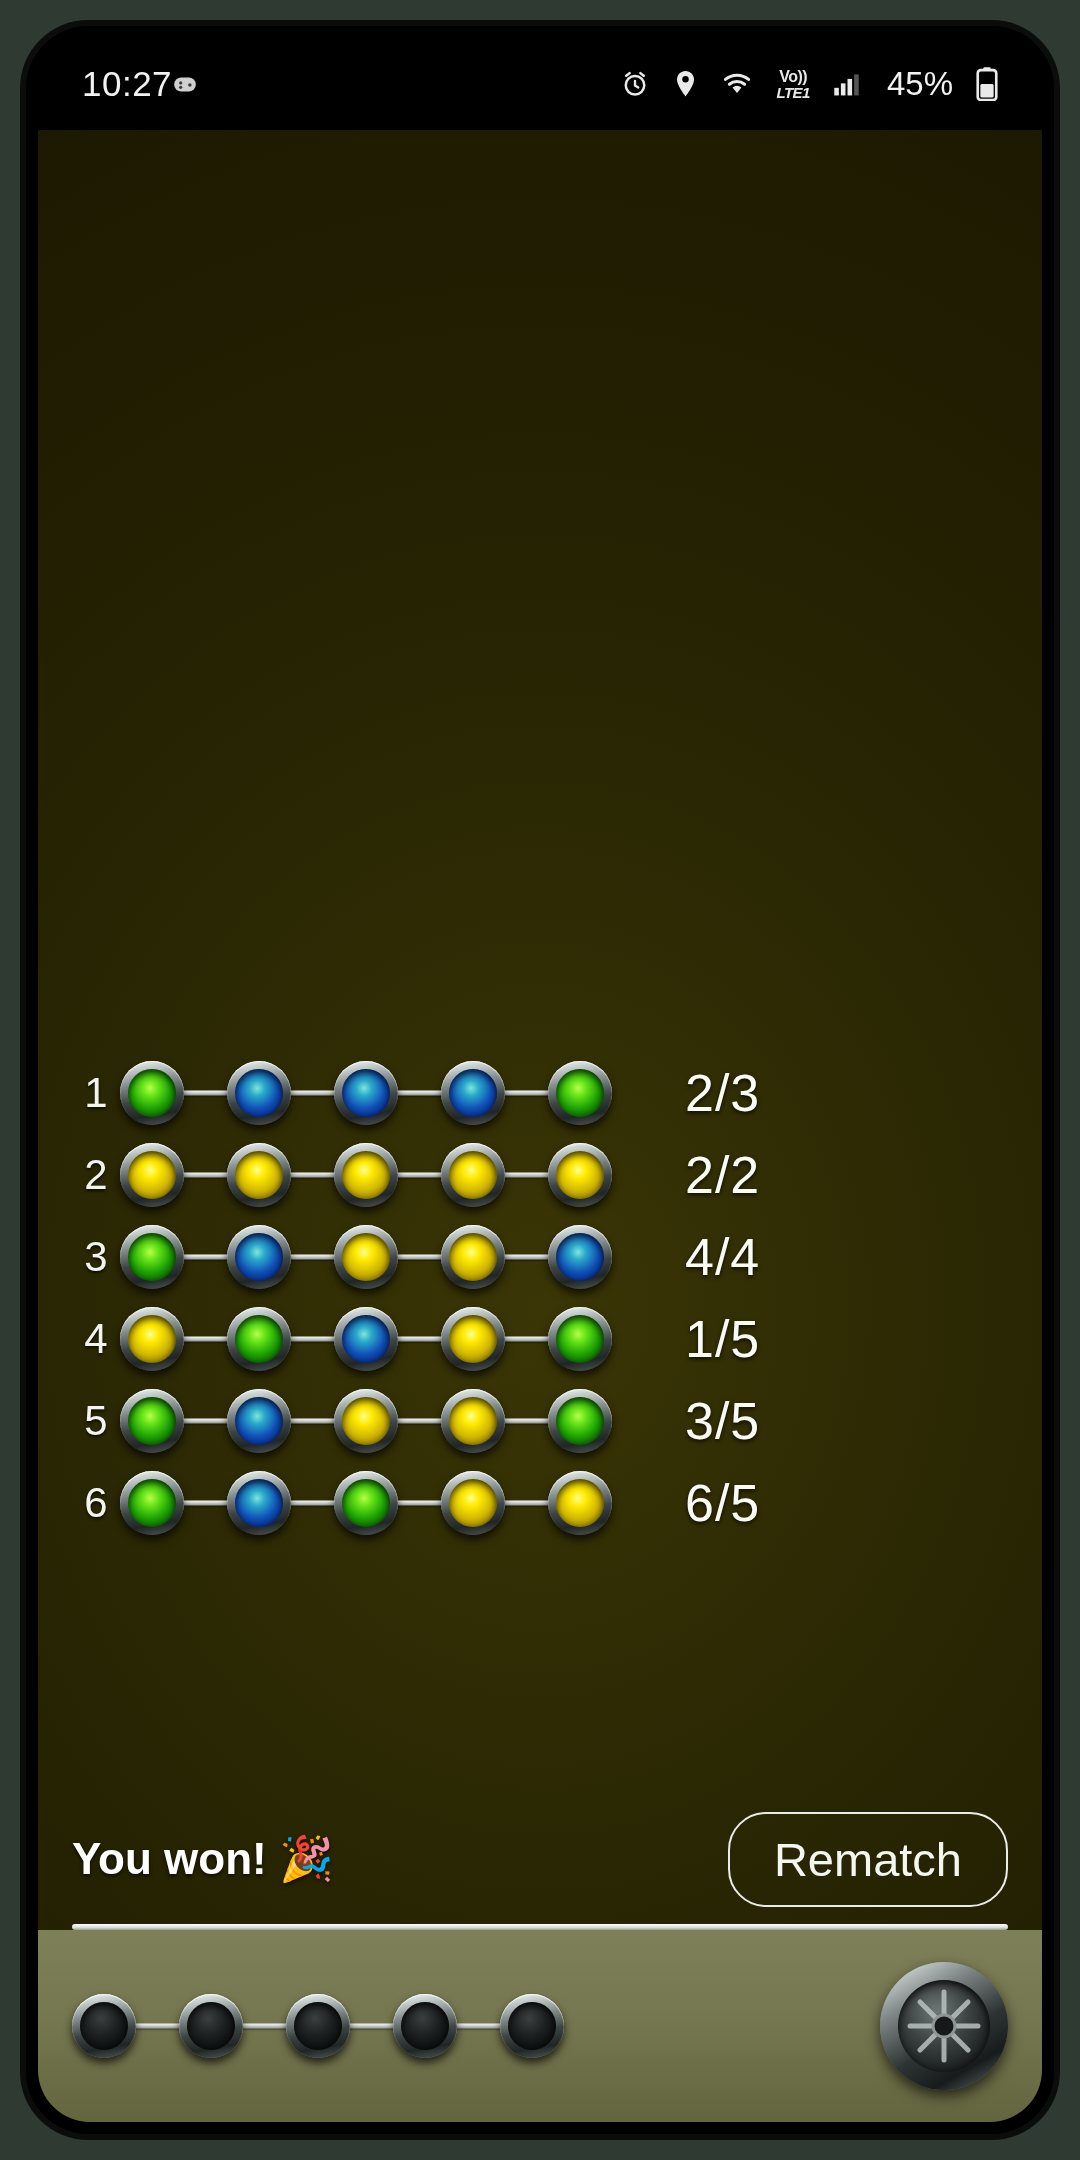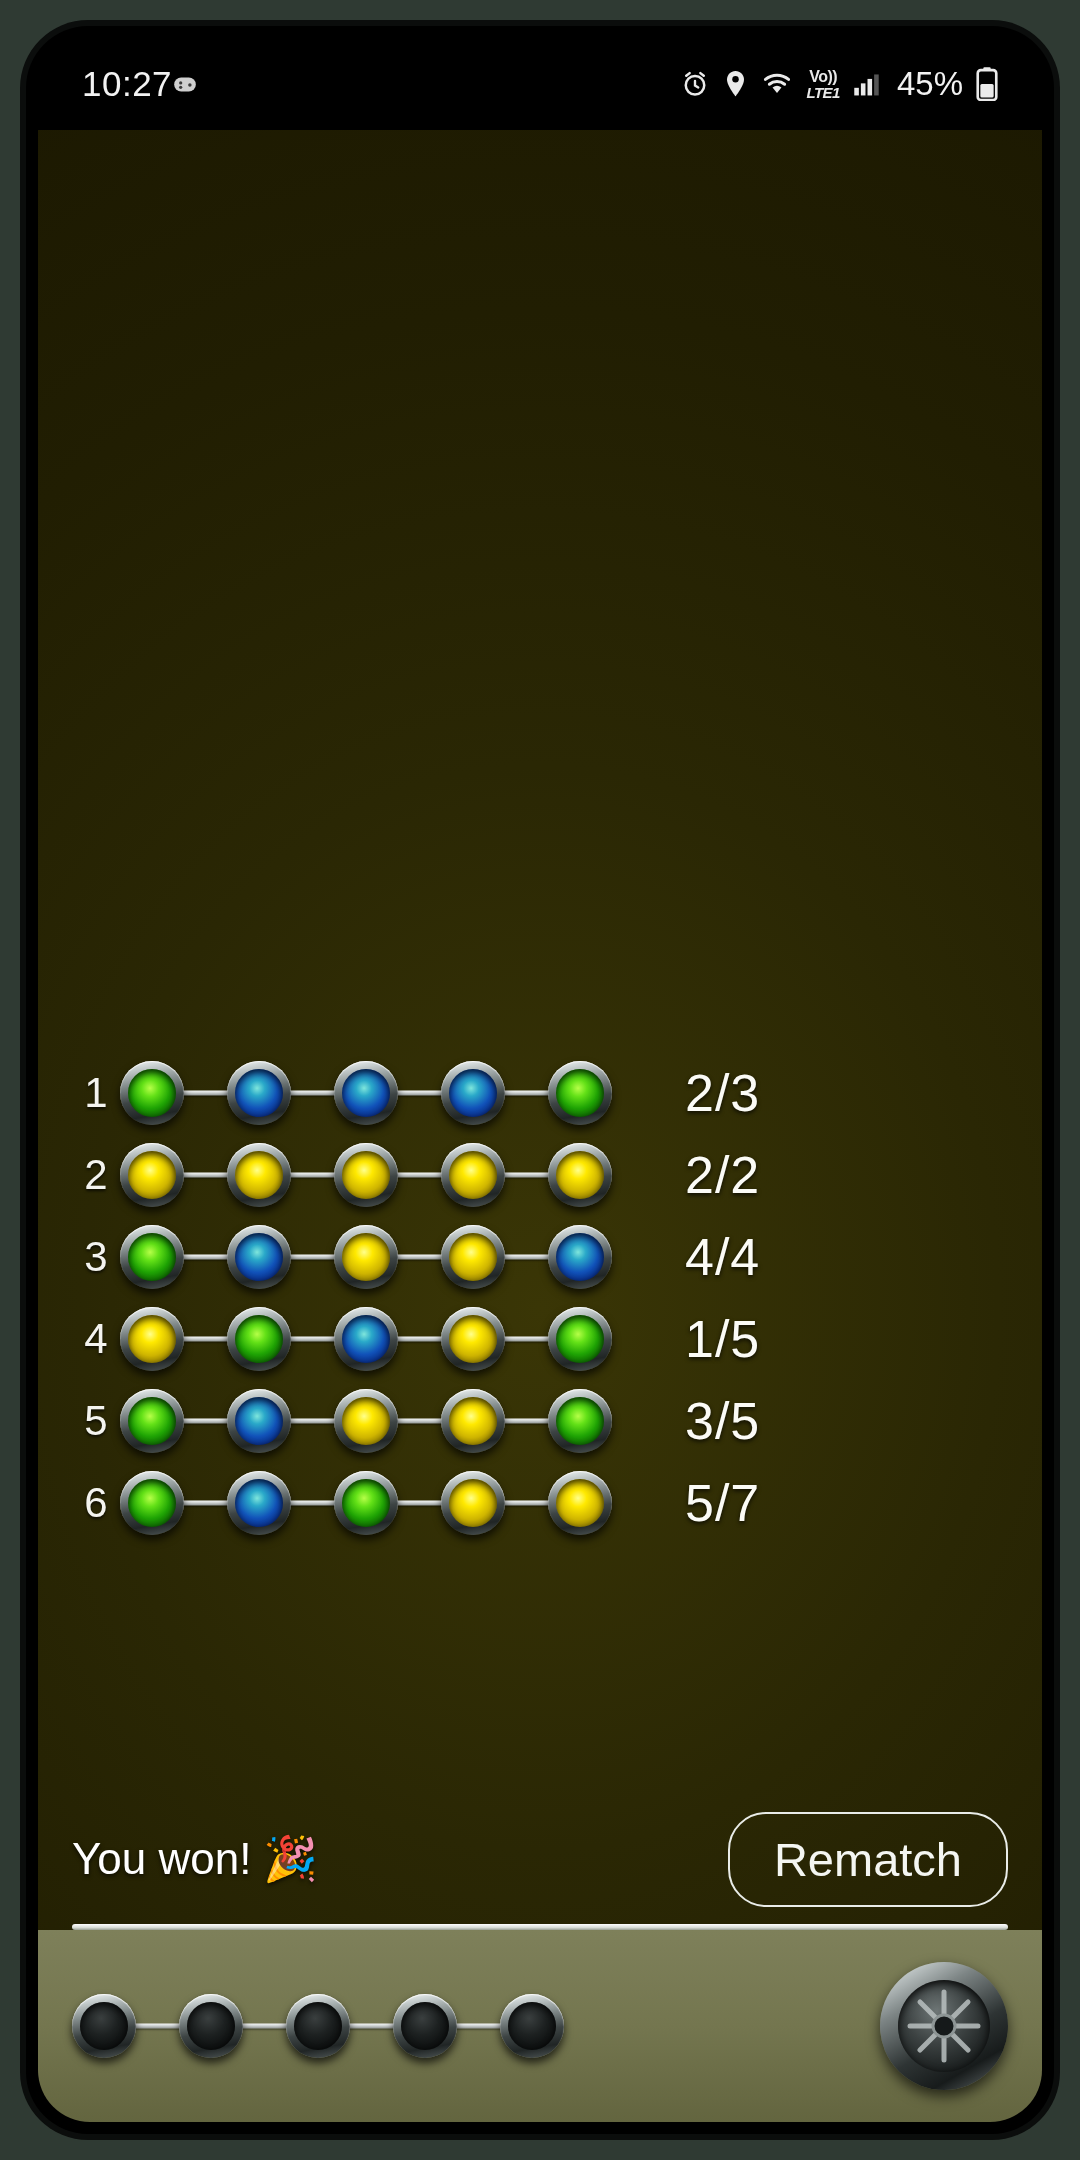--- a/index.html
+++ b/index.html
@@ -38,21 +38,21 @@
     padding: 0 44px;
   }
   #status-left { display: flex; align-items: center; }
   #clock {
     color: #f2f2f2; font-size: 35px; font-weight: 400;
     letter-spacing: 0.5px;
   }
   .sb-icon { display: inline-flex; align-items: center; justify-content: center; }
   #status-right {
     margin-left: auto;
-    display: flex; align-items: center; gap: 13px;
+    display: flex; align-items: center; gap: 23px;
   }
   #volte-box {
     display: flex; flex-direction: column; align-items: center;
     line-height: 1; color: #e9e9e9;
   }
   #volte-top { font-size: 16px; font-weight: 700; letter-spacing: -0.5px;}
   #volte-bot { font-size: 15px; font-weight: 700; letter-spacing: -0.5px; font-style: italic;}
   #battery-pct {
     color: #f2f2f2; font-size: 33px; font-weight: 400; margin-left: 3px;
   }
@@ -129,21 +129,21 @@
 
   
   #result-bar {
     position: absolute;
     left: 0; right: 0; bottom: 116px;
     height: 110px;
     display: flex; align-items: center;
     padding: 0 34px;
   }
   #result-text {
-    color: #ffffff; font-size: 44px; font-weight: 400;
+    color: #ffffff; font-size: 44px; font-weight: 700;
     text-shadow: 0 2px 4px rgba(0,0,0,.7);
     display: flex; align-items: center; gap: 10px;
   }
   #rematch-button {
     margin-left: auto;
     border: 2px solid #e9ece8;
     border-radius: 38px;
     color: #f4f6f2;
     font-size: 47px;
     padding: 18px 44px;
@@ -454,21 +454,21 @@
                 <div class="peg">
                   <div class="peg-inner c-yellow"></div>
                 </div>
               </div>
               <div class="peg-wrap">
                 <div class="peg">
                   <div class="peg-inner c-yellow"></div>
                 </div>
               </div>
             </div>
-            <div class="row-score">5/7</div>
+            <div class="row-score">6/5</div>
           </div>
         </div>
 
       <div id="result-bar">
         <span id="result-text">You won! 🎉</span>
         <button id="rematch-button">Rematch</button>
       </div>
 
       <div id="tray-divider"></div>
     </div>

